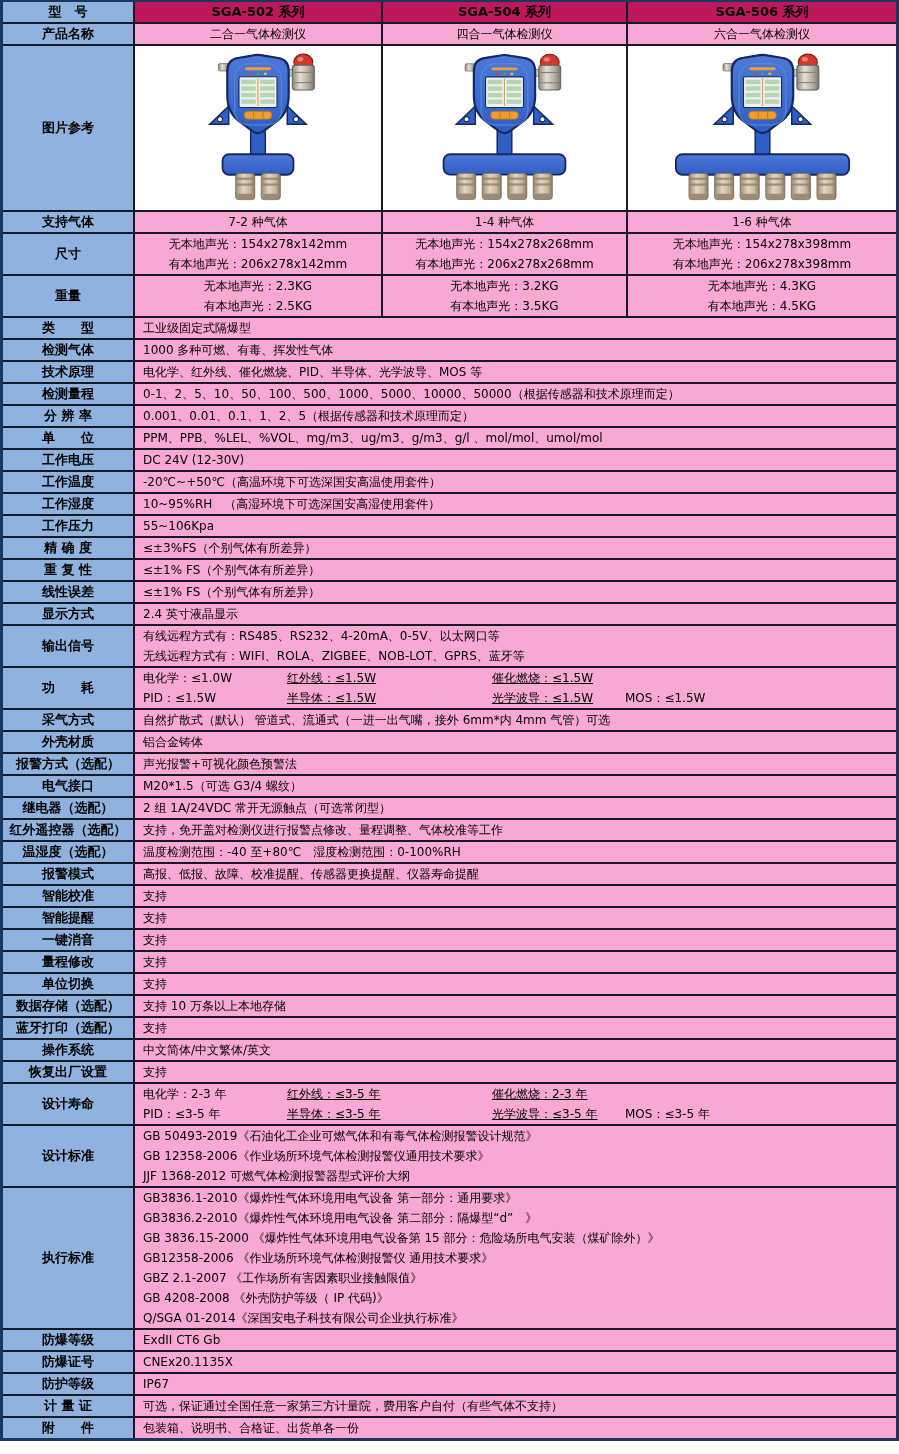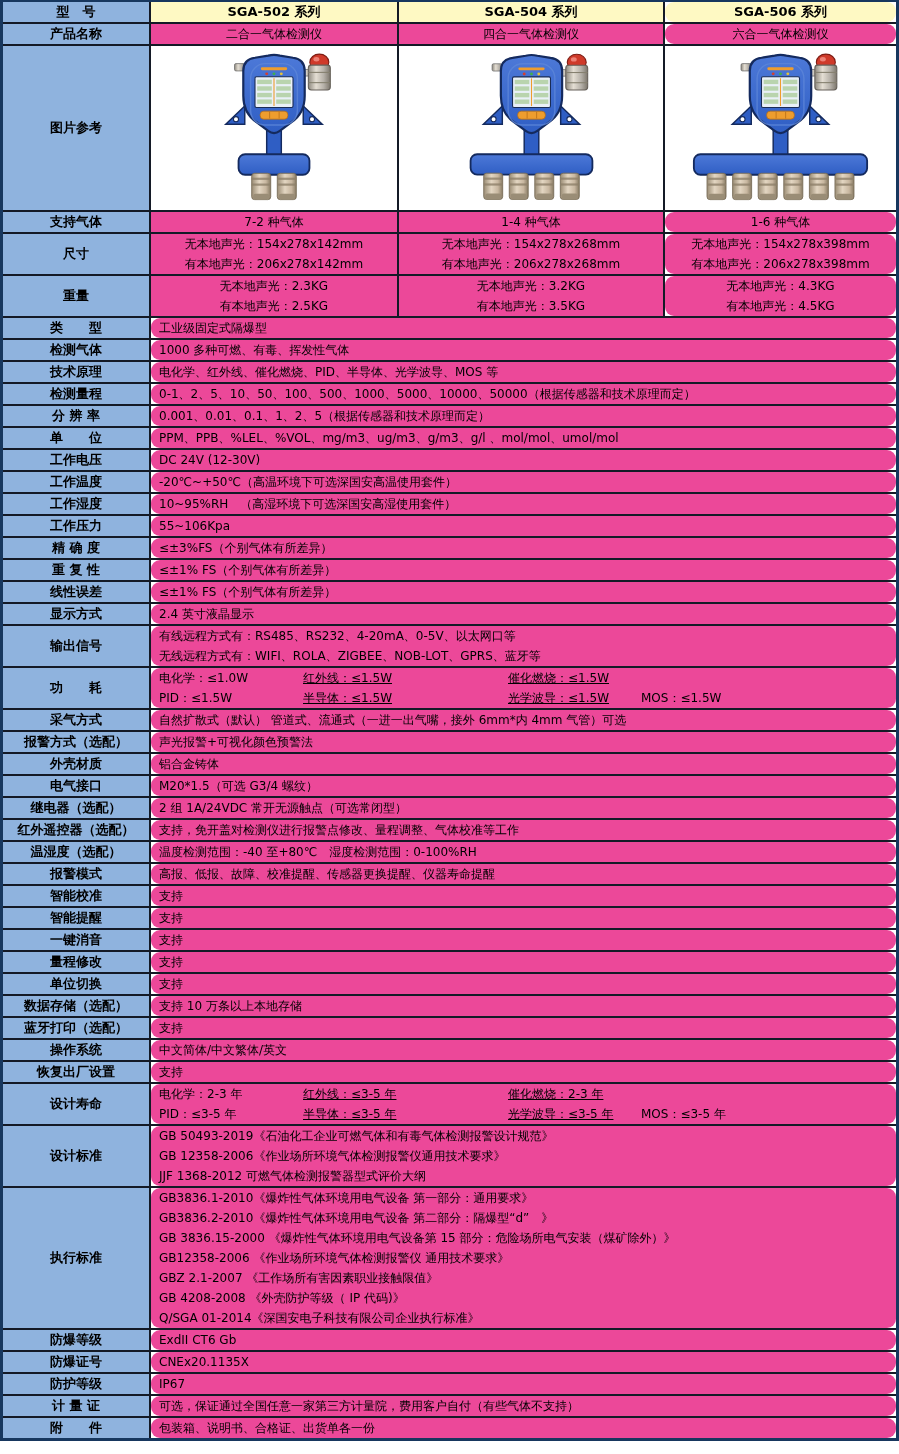--- a/index.html
+++ b/index.html
@@ -7,35 +7,35 @@
     width:899px;
     box-sizing:border-box;
     border:3px solid #17375e;
     border-top-width:2px;
     font-family:"DejaVu Sans","Liberation Sans",sans-serif;
     color:#000;
   }
   .row{display:flex;border-bottom:2px solid #141a26;}
   .row:last-child{border-bottom:none;}
   .cell{box-sizing:border-box;border-right:2px solid #141a26;min-width:0;}
-  .cell:last-child{border-right:none;border-radius:9px;}
+  .cell:last-child{border-right:none;}
   .label{
-    width:148px;flex:none;
+    width:132px;flex:none;
     background:#8fb3de;
     display:flex;align-items:center;justify-content:center;
     font-weight:bold;font-size:13px;text-align:center;
     padding:0 4px;white-space:pre;
   }
-  .v{flex:1;background:#ec4899;font-size:12px;}
+  .v{flex:1;background:#f9a8d4;font-size:12px;}
   .c2{width:248px;flex:none;}
-  .c3{width:266px;flex:none;}
+  .c3{width:245px;flex:none;}
   .c4{flex:1;}
   .line{height:20px;line-height:20px;padding:0 8px;white-space:pre;overflow:hidden;}
   .center .line{text-align:center;}
-  .hdr .v{background:#fef9c3;font-weight:bold;font-size:13px;}
+  .hdr .v{background:#be185d;font-weight:bold;font-size:13px;}
   .imgrow .v{background:#ffffff;display:flex;align-items:flex-start;justify-content:center;height:164px;padding-top:3px;}
   .seg{display:inline-block;}
   .seg:nth-child(1){min-width:144px;}
   .seg:nth-child(2){min-width:205px;text-decoration:underline;}
   .seg:nth-child(3){min-width:133px;text-decoration:underline;}
 </style>
 </head>
 <body>
 
 <div class="sheet" id="spec-table">
@@ -422,29 +422,29 @@
         <div class="line"><span class="seg">PID：≤1.5W</span><span class="seg">半导体：≤1.5W</span><span class="seg">光学波导：≤1.5W</span><span class="seg">MOS：≤1.5W</span></div>
       </div>
     </div>
     <div class="row ">
       <div class="cell label">采气方式</div>
       <div class="cell v ">
         <div class="line">自然扩散式（默认） 管道式、流通式（一进一出气嘴，接外 6mm*内 4mm 气管）可选</div>
       </div>
     </div>
     <div class="row ">
+      <div class="cell label">外壳材质</div>
+      <div class="cell v ">
+        <div class="line">铝合金铸体</div>
+      </div>
+    </div>
+    <div class="row ">
       <div class="cell label">报警方式（选配）</div>
       <div class="cell v ">
         <div class="line">声光报警+可视化颜色预警法</div>
-      </div>
-    </div>
-    <div class="row ">
-      <div class="cell label">外壳材质</div>
-      <div class="cell v ">
-        <div class="line">铝合金铸体</div>
       </div>
     </div>
     <div class="row ">
       <div class="cell label">电气接口</div>
       <div class="cell v ">
         <div class="line">M20*1.5（可选 G3/4 螺纹）</div>
       </div>
     </div>
     <div class="row ">
       <div class="cell label">继电器（选配）</div>

